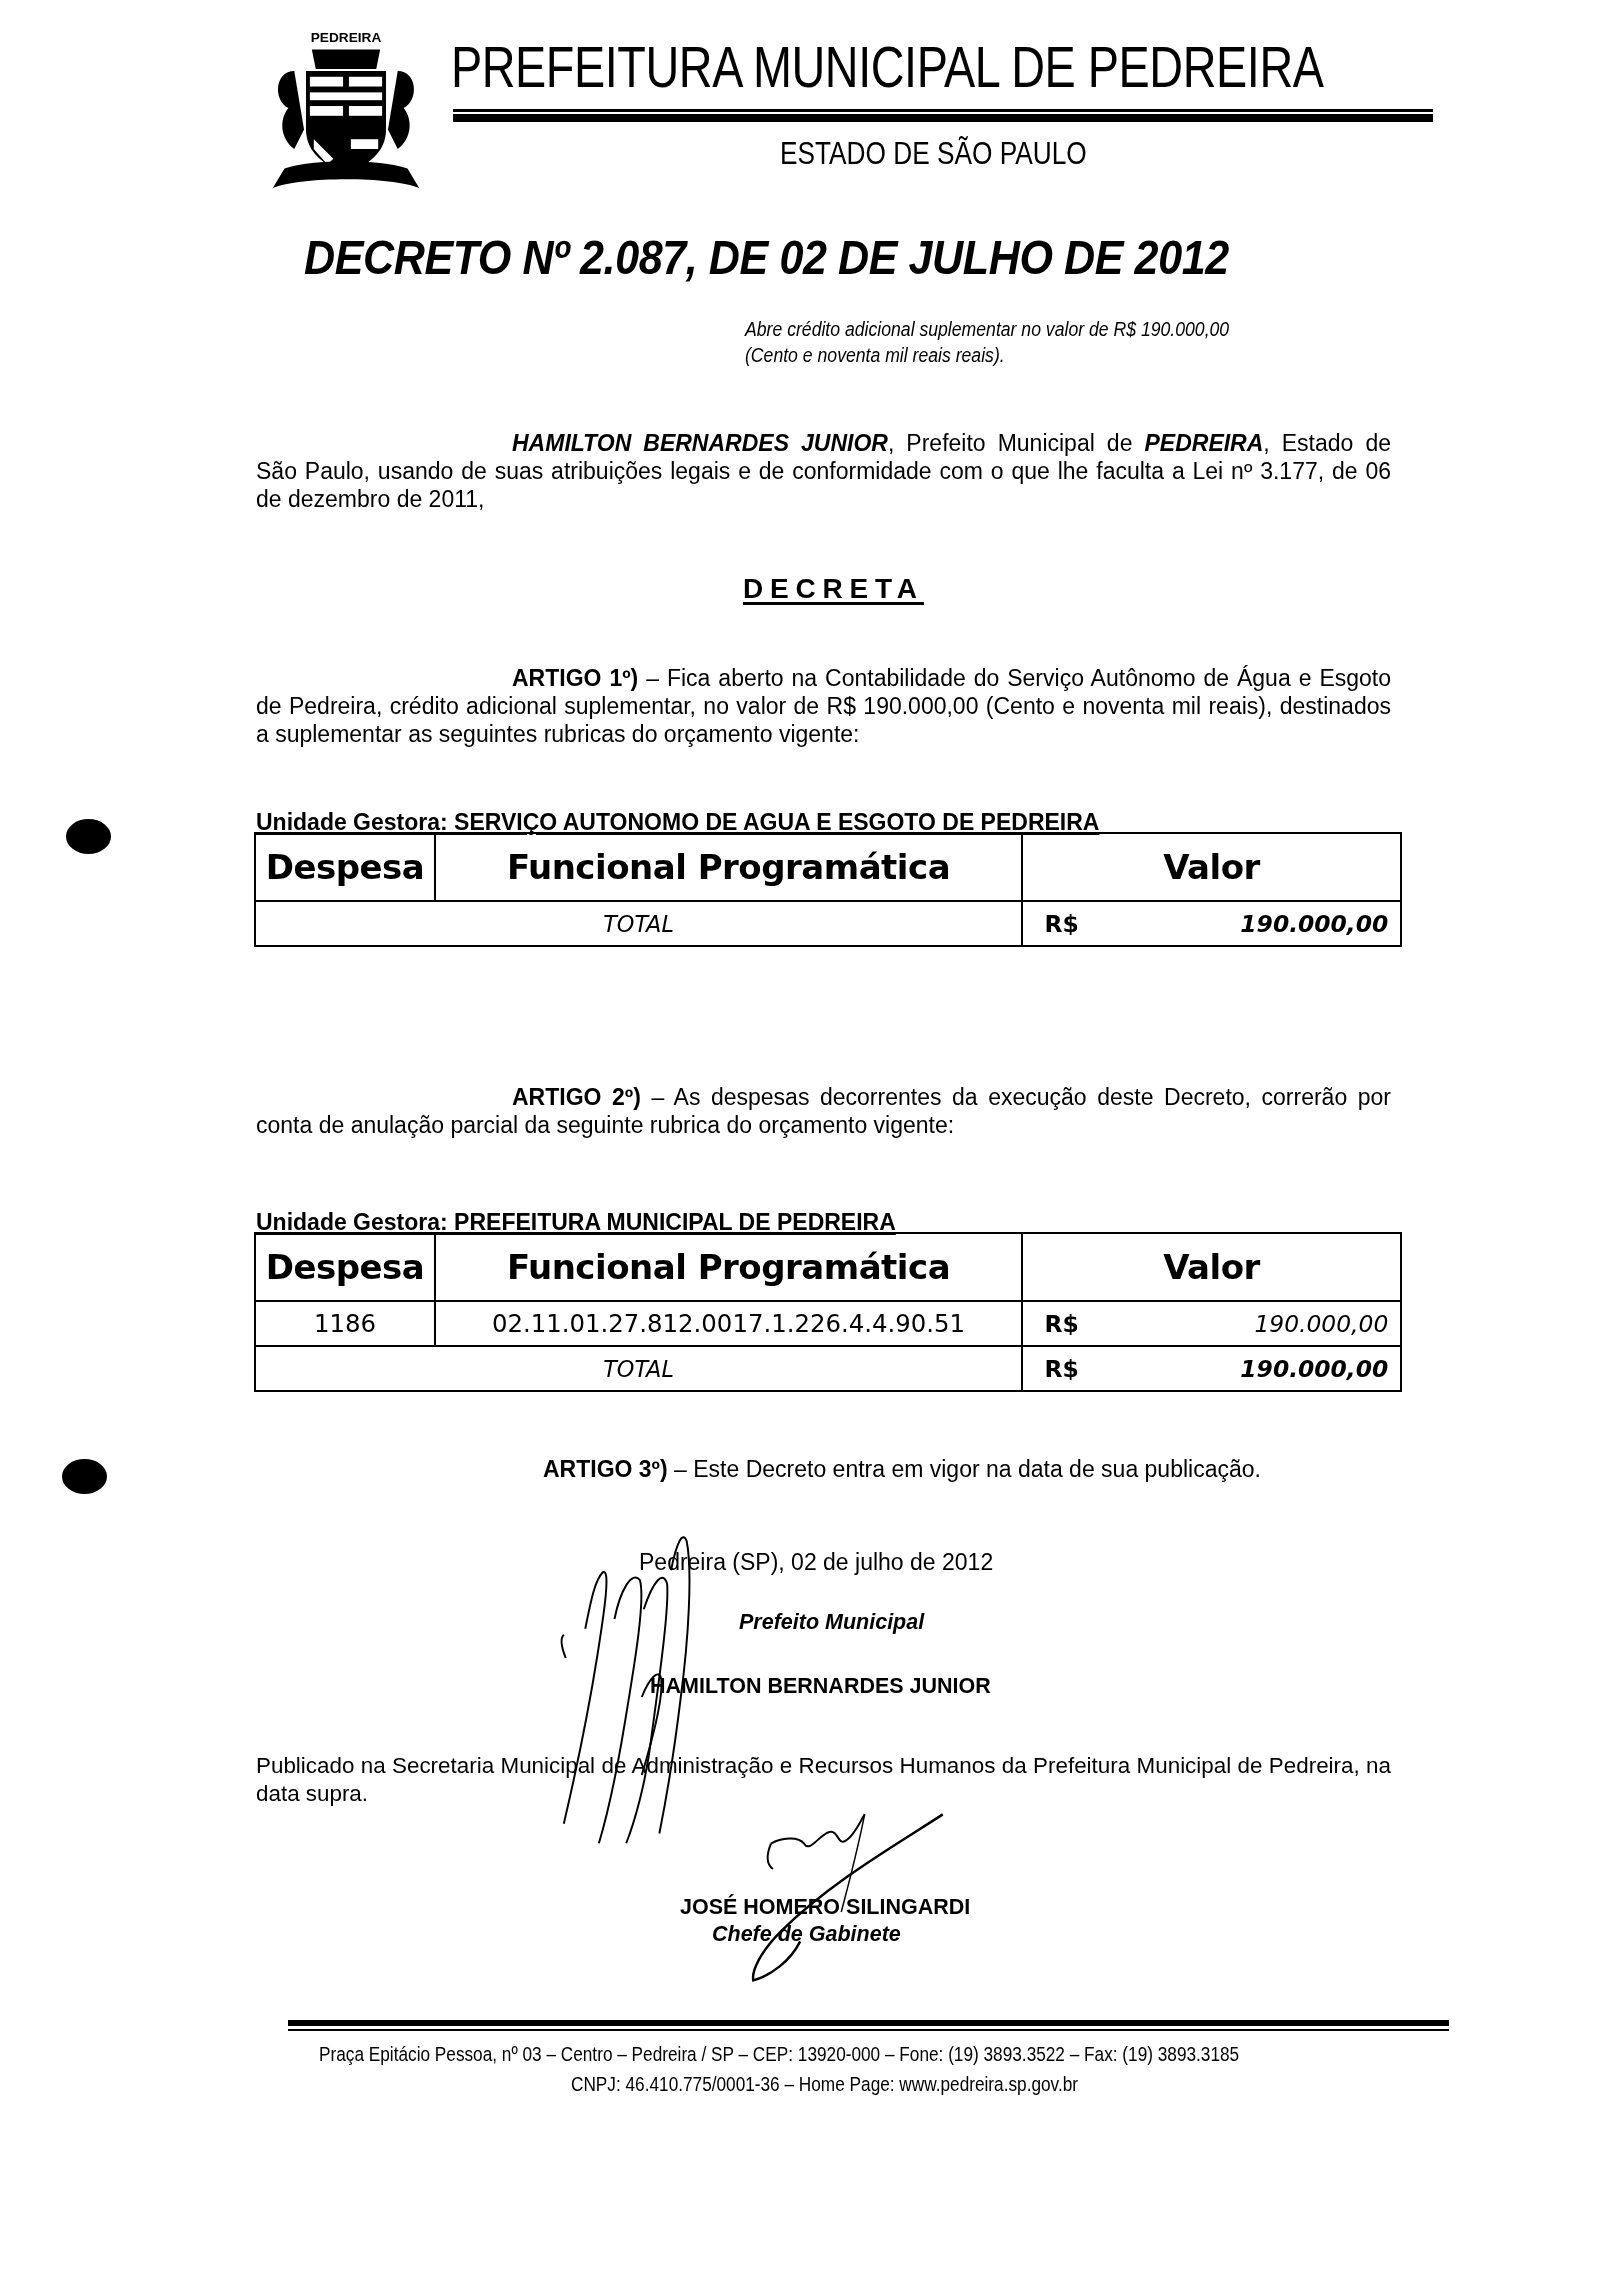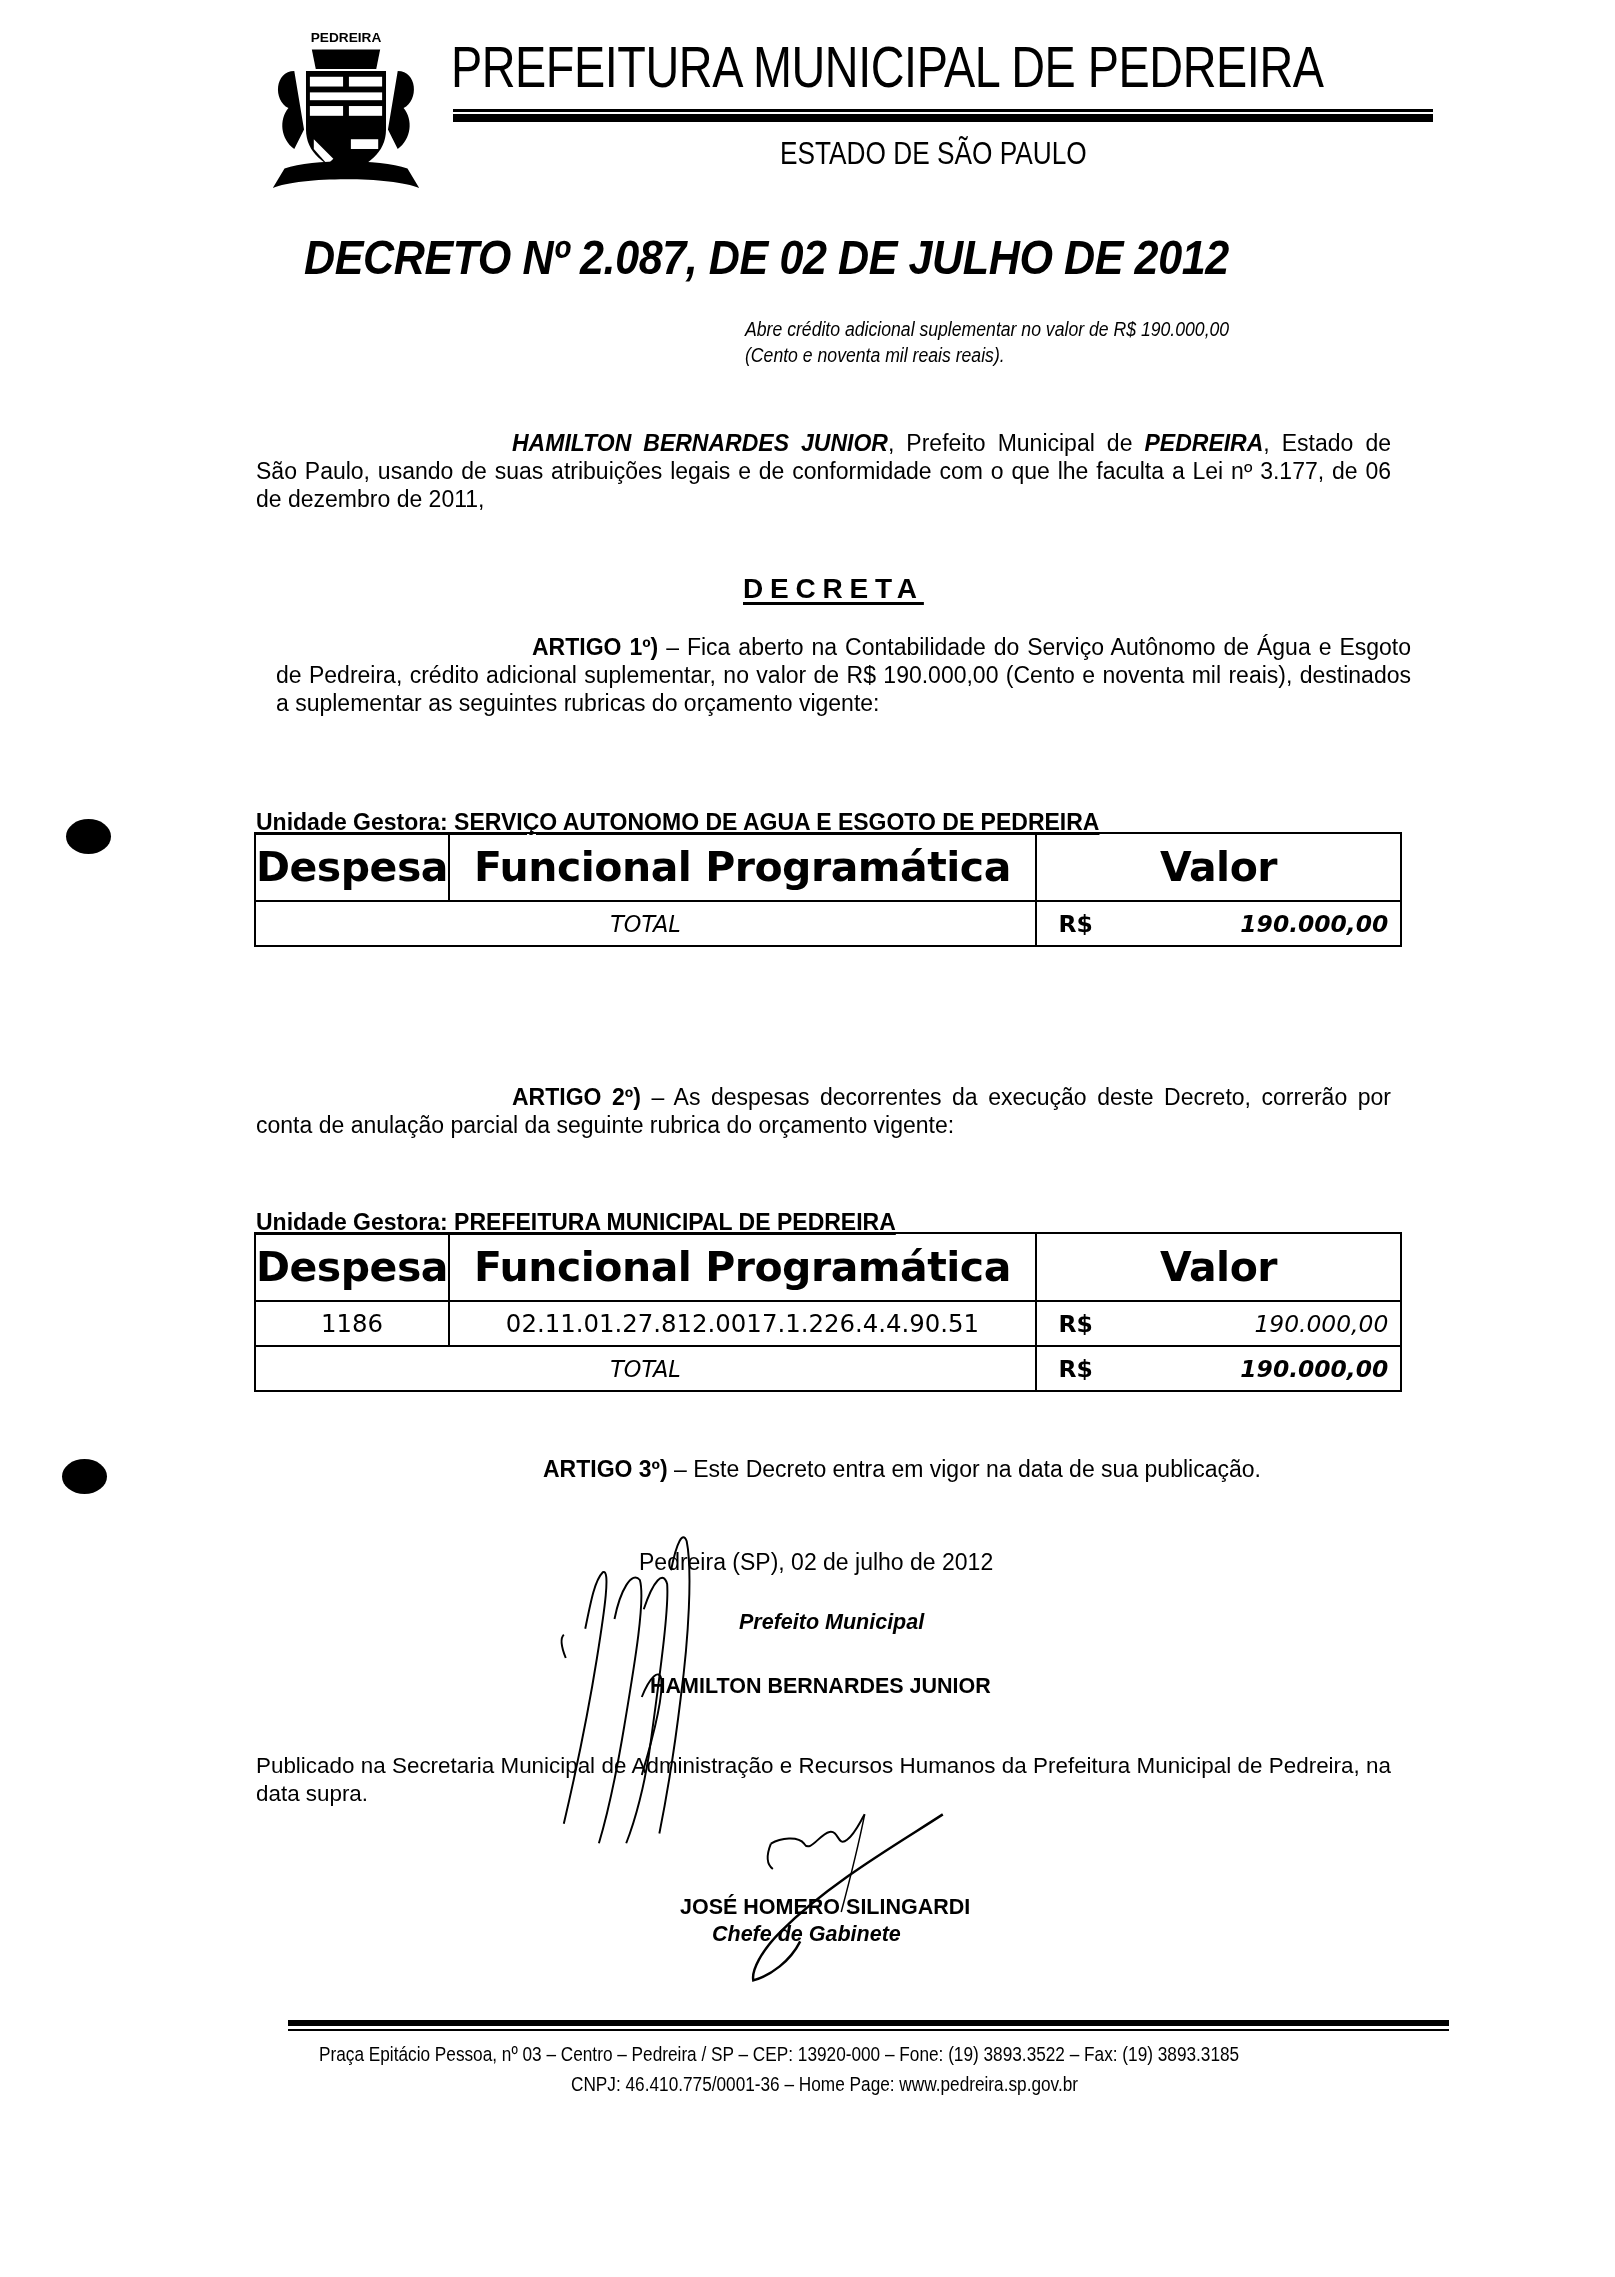--- a/index.html
+++ b/index.html
@@ -47,21 +47,21 @@
       left: 256px; font-size: 23px; font-weight: bold; line-height: 27px; white-space: nowrap;
       text-decoration: underline; text-decoration-thickness: 2px; text-underline-offset: 2.9px;
     }
 
     table.budget {
       position: absolute; left: 254px; width: 1148px; border-collapse: collapse;
       font-family: "DejaVu Sans", sans-serif;
     }
     table.budget td, table.budget th { border: 2.4px solid #000; padding: 0; }
     table.budget th {
-      height: 66px; font-size: 41px; font-weight: bold; text-align: center; letter-spacing: -0.5px; margin-left: 20px;
+      height: 66px; font-size: 34px; font-weight: bold; text-align: center; letter-spacing: -0.5px; margin-left: 20px;
     }
     table.budget td { height: 43px; font-size: 24.4px; text-align: center; }
     table.budget td.val { text-align: left; padding: 0 11.7px 0 21.5px; }
     .val-wrap { display: flex; justify-content: space-between; align-items: center; }
     .cur { font-weight: bold; font-size: 23.4px; }
     .amt { font-style: italic; font-size: 23.4px; }
     .amt.bold { font-weight: bold; }
     .total-label { font-weight: normal; font-style: italic; font-size: 22.4px; }
     .col1 { width: 178px; }
     .col2 { width: 585px; }
@@ -114,21 +114,21 @@
   <div>Abre crédito adicional suplementar no valor de R$ 190.000,00</div>
   <div>(Cento e noventa mil reais reais).</div>
 </div>
 
 <div class="abs para" style="top:429px;">
   <span class="indent"></span><span class="bi">HAMILTON BERNARDES JUNIOR</span><span>, Prefeito Municipal de </span><span class="bi">PEDREIRA</span><span>, Estado de São Paulo, usando de suas atribuições legais e de conformidade com o que lhe faculta a Lei nº 3.177, de 06 de dezembro de 2011,</span>
 </div>
 
 <div class="abs decreta">DECRETA</div>
 
-<div class="abs para" style="top:633px;margin-left:20px;">
+<div class="abs para" style="top:664px;">
   <span class="indent"></span><span class="b">ARTIGO 1º)</span><span> – Fica aberto na Contabilidade do Serviço Autônomo de Água e Esgoto de Pedreira, crédito adicional suplementar, no valor de R$ 190.000,00 (Cento e noventa  mil reais), destinados a suplementar as seguintes rubricas do orçamento vigente:</span>
 </div>
 
 <div class="abs unit-label" style="top:809px;">Unidade Gestora: SERVIÇO AUTONOMO DE AGUA E ESGOTO DE PEDREIRA</div>
 <table class="budget" style="top:832px;">
   <tbody>
       <tr>
     <th class="col1">Despesa</th>
     <th class="col2">Funcional Programática</th>
     <th>Valor</th>

